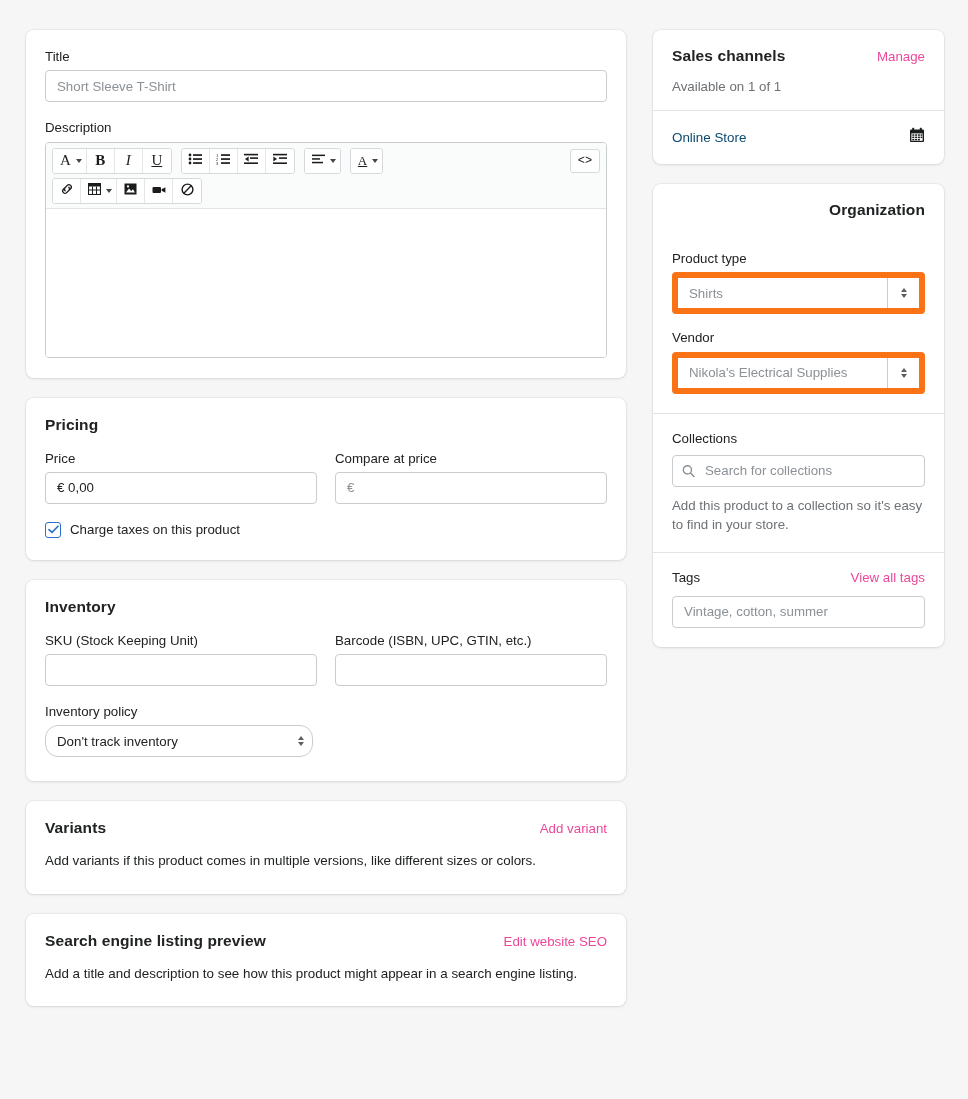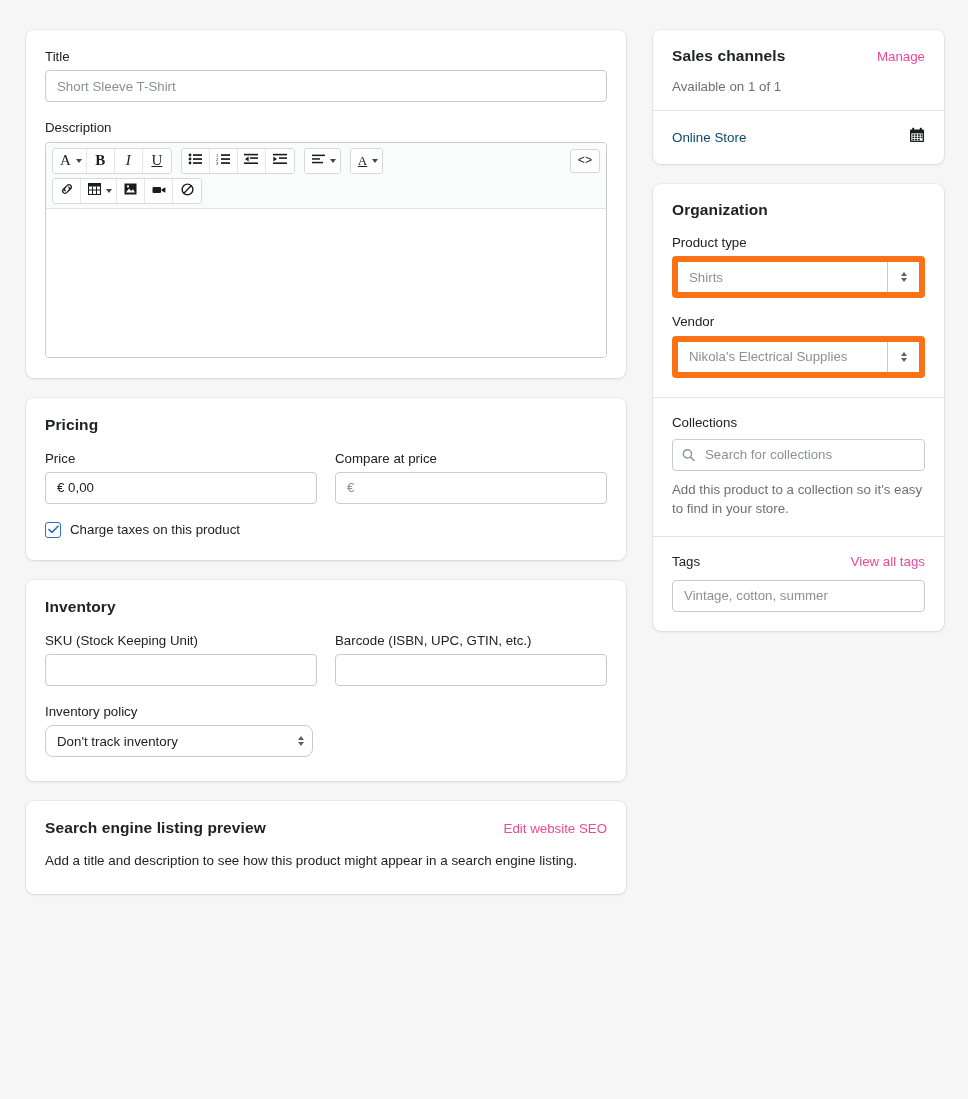--- a/index.html
+++ b/index.html
@@ -180,21 +180,21 @@
     flex: 0 0 16px;
   }
   .check-label { font-size: 13.3px; color: #202223; cursor: pointer; }
 
   
   .select-wrap { position: relative; display: block; }
   select.select {
     width: 100%;
     height: 32px;
     border: 1px solid #c9cccf;
-    border-radius: 8px;
+    border-radius: 13px;
     background: #fff;
     font-family: "Liberation Sans", sans-serif;
     font-size: 13.3px;
     color: #202223;
     padding: 0 28px 0 11px;
     -webkit-appearance: none;
     appearance: none;
     outline: none;
     cursor: pointer;
   }
@@ -464,20 +464,27 @@
             <option>Shopify tracks this product's inventory</option>
           </select>
           <span class="stepper">
             <i class="up"></i>
               <i class="dn"></i>
           </span>
         </div>
       </div>
     </div>
 
+    <div class="card card-pad" style="padding-bottom:22px;">
+      <div class="sec-head">
+        <h2 class="sec-title">Variants</h2>
+        <a class="link">Add variant</a>
+      </div>
+      <p class="body-text">Add variants if this product comes in multiple versions, like different sizes or colors.</p>
+    </div>
 
     <div class="card card-pad" style="padding-bottom:22px;">
       <div class="sec-head">
         <h2 class="sec-title">Search engine listing preview</h2>
         <a class="link">Edit website SEO</a>
       </div>
       <p class="body-text">Add a title and description to see how this product might appear in a search engine listing.</p>
     </div>
 
   </div>
@@ -513,21 +520,21 @@
                 <rect x="6.1" y="11.9" width="2" height="1.5"></rect>
                 <rect x="8.9" y="11.9" width="2" height="1.5"></rect>
             </g>
           </svg>
         </span>
       </div>
     </div>
 
     <div class="card">
       <div class="card-sec" style="padding:17px 19px 19px 19px;">
-        <h2 class="sec-title" style="margin-bottom:15px;">Organization</h2>
+        <h2 class="sec-title" style="margin-bottom:31px;text-align:right;">Organization</h2>
 
         <label class="label">Product type</label>
         <div class="combo">
           <input type="text" placeholder="Shirts" style="">
           <span class="combo-btn">
             <span class="stepper" style="position:static;transform:none;">
               <i class="up"></i>
                 <i class="dn"></i>
             </span>
           </span>

